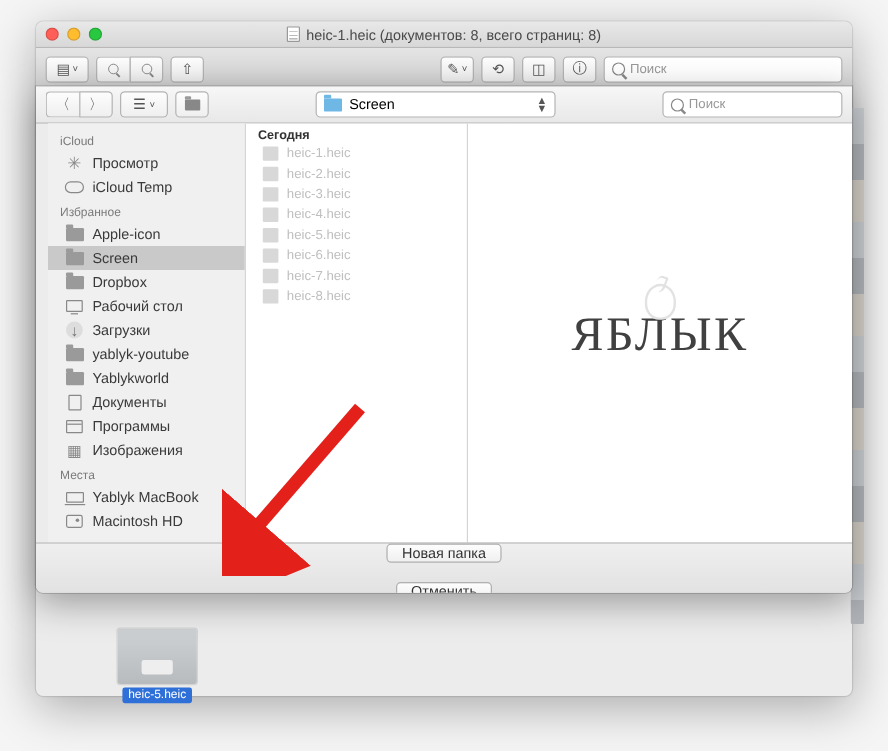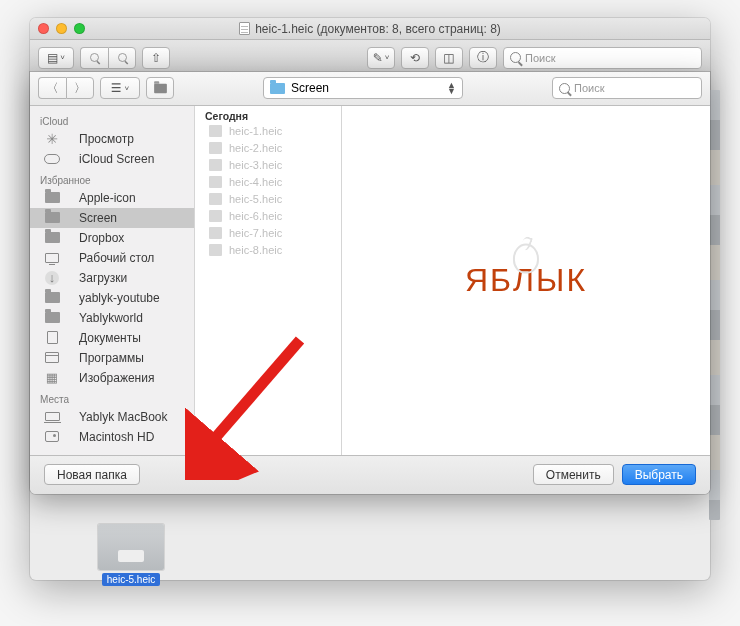--- a/index.html
+++ b/index.html
@@ -21,52 +21,52 @@
 .mag::after { content: ""; position: absolute; width: 5px; height: 1.5px; background: #888; bottom: -2px; right: -3px; transform: rotate(45deg); }
 .tb-spacer { flex: 1; }
 
 .sheet { position: absolute; top: 72px; left: 30px; right: 30px; height: 422px; background: #ececec; border-radius: 0 0 6px 6px; box-shadow: 0 8px 30px rgba(0,0,0,0.35), 0 0 0 1px rgba(0,0,0,0.15); display: flex; flex-direction: column; overflow: hidden; z-index: 10; }
 .sheet-tb { height: 36px; background: linear-gradient(#f7f7f7,#e8e8e8); border-bottom: 1px solid #bdbdbd; display: flex; align-items: center; padding: 0 8px; gap: 6px; }
 .sheet-path { height: 22px; min-width: 200px; background: #fff; border: 1px solid #b4b4b4; border-radius: 4px; display: flex; align-items: center; padding: 0 6px; gap: 6px; font-size: 12px; justify-content: space-between; margin: 0 auto; }
 .folder-ico { width: 15px; height: 11px; background: #6fb8e6; border-radius: 1px; position: relative; }
 .folder-ico::before { content: ""; position: absolute; top: -3px; left: 0; width: 6px; height: 3px; background: #6fb8e6; border-radius: 1px 1px 0 0; }
 .updown { font-size: 9px; color: #555; line-height: 6px; }
 
-.sheet-body { flex: 1; display: flex; background: #fff; }
+.sheet-body { flex: 1; display: flex; background: #fff; margin-left: 10px; }
 .sidebar { width: 165px; background: #f1f0f1; border-right: 1px solid #d5d5d5; overflow-y: auto; padding: 4px 0 8px; }
 .sb-hdr { font-size: 10px; color: #7a7a7a; padding: 6px 10px 2px; font-weight: 500; }
-.sb-item { display: flex; align-items: center; gap: 19px; padding: 2px 10px 2px 14px; font-size: 12px; color: #3a3a3a; height: 20px; cursor: default; }
+.sb-item { display: flex; align-items: center; gap: 7px; padding: 2px 10px 2px 14px; font-size: 12px; color: #3a3a3a; height: 20px; cursor: default; }
 .sb-item.sel { background: #c9c9c9; }
 .sb-ico { width: 16px; height: 14px; display: flex; align-items: center; justify-content: center; color: #6a6a6a; flex-shrink: 0; }
 .sb-folder { width: 15px; height: 11px; background: #9a9a9a; border-radius: 1px; position: relative; }
 .sb-folder::before { content: ""; position: absolute; top: -3px; left: 0; width: 6px; height: 3px; background: #9a9a9a; border-radius: 1px 1px 0 0; }
 .sb-disk { width: 14px; height: 11px; border: 1.3px solid #888; border-radius: 2px; position: relative; }
 .sb-disk::after { content: ""; position: absolute; right: 2px; top: 2px; width: 3px; height: 3px; border-radius: 50%; background: #888; }
 .sb-cloud { width: 16px; height: 10px; border: 1.3px solid #888; border-radius: 6px; position: relative; }
 .sb-desk { width: 14px; height: 10px; border: 1.3px solid #888; border-radius: 1px; position: relative; }
 .sb-desk::after { content: ""; position: absolute; bottom: -3px; left: 3px; right: 3px; height: 2px; border-bottom: 1.3px solid #888; }
 .sb-down::before { content: "↓"; font-weight: bold; font-size: 13px; color: #777; background: #ddd; border-radius: 50%; width: 14px; height: 14px; display: flex; align-items: center; justify-content: center; }
 .sb-doc { width: 11px; height: 13px; border: 1.3px solid #888; border-radius: 1px; }
 .sb-wind { width: 14px; height: 11px; border: 1.3px solid #888; border-radius: 1px; position: relative; }
 .sb-wind::after { content: ""; position: absolute; top: 2px; left: 0; right: 0; border-top: 1.3px solid #888; }
 .sb-img::before { content: "▦"; font-size: 13px; color: #888; }
 .sb-lap { width: 15px; height: 9px; border: 1.3px solid #888; border-radius: 1px; position: relative; }
 .sb-lap::after { content: ""; position: absolute; bottom: -3px; left: -2px; right: -2px; border-bottom: 1.3px solid #888; }
 .sb-star::before { content: "✳"; font-size: 14px; color: #888; }
 
-.filecol { width: 147px; border-right: 1px solid #d5d5d5; overflow: hidden; }
+.filecol { width: 185px; border-right: 1px solid #d5d5d5; overflow: hidden; }
 .fc-hdr { font-size: 10.5px; font-weight: 600; color: #333; padding: 4px 10px 2px; }
 .fc-item { display: flex; align-items: flex-start; gap: 7px; padding: 1px 10px 1px 14px; font-size: 11px; color: #bfbfbf; height: 17px; }
 .fc-ico { width: 13px; height: 12px; background: #d8d8d8; border-radius: 1px; flex-shrink: 0; }
 .preview { flex: 1; position: relative; }
-.watermark { position: absolute; top: 50%; left: 50%; transform: translate(-50%,-50%); font-size: 32px; color: #c2410c; font-weight: 300; letter-spacing: 2px; user-select: none; }
+.watermark { position: absolute; top: 50%; left: 50%; transform: translate(-50%,-50%); font-size: 40px; color: #404040; font-weight: 300; letter-spacing: 2px; user-select: none; font-family: Liberation Serif, serif; }
 .watermark::before { content: ""; position: absolute; top: -18px; left: 50%; transform: translateX(-50%); width: 22px; height: 26px; border: 2.5px solid #e2e2e2; border-radius: 50% 50% 45% 45%; }
 .watermark::after { content: ""; position: absolute; top: -25px; left: 50%; transform: translateX(-4px) rotate(20deg); width: 7px; height: 12px; border: 2px solid #e2e2e2; border-radius: 50% 0; border-left: none; border-bottom: none; }
 
-.sheet-footer { height: 42px; background: linear-gradient(#efefef,#e2e2e2); border-top: 1px solid #bdbdbd; display: flex; align-items: center; padding: 0 14px; gap: 8px; }
+.sheet-footer { height: 42px; background: linear-gradient(#efefef,#e2e2e2); border-top: 1px solid #bdbdbd; display: flex; align-items: center; padding: 0 14px; gap: 8px; flex-direction: column; }
 .btn { height: 21px; padding: 0 12px; background: linear-gradient(#fdfdfd,#f0f0f0); border: 1px solid #b0b0b0; border-radius: 4px; font-size: 12px; display: flex; align-items: center; color: #333; cursor: default; }
 .btn.primary { background: linear-gradient(#5aa7f7,#1f7ef0); color: #fff; border-color: #1668d4; font-weight: 400; }
 .ft-spacer { flex: 1; }
 
 .arrow { position: absolute; z-index: 20; pointer-events: none; }
 
 .below-strip { position: absolute; left: 98px; bottom: 40px; display: flex; flex-direction: column; align-items: center; gap: 3px; }
 .thumb { width: 66px; height: 46px; background: linear-gradient(#cfd2d4, #b7bbbe); border-radius: 2px; box-shadow: 0 0 0 1px rgba(0,0,0,0.1); position: relative; overflow: hidden; }
 .thumb::after { content: ""; position: absolute; bottom: 8px; left: 20px; width: 26px; height: 12px; background: #eee; border-radius: 2px; }
 .thumb-label { font-size: 10px; background: #2f6fd8; color: #fff; padding: 1px 5px; border-radius: 2px; }
@@ -141,21 +141,21 @@
         <div class="sb-item">
           <span class="sb-ico">
             <span class="sb-star"></span>
           </span>
           <span>Просмотр</span>
         </div>
         <div class="sb-item">
           <span class="sb-ico">
             <span class="sb-cloud"></span>
           </span>
-          <span>iCloud Screen</span>
+          <span>iCloud Temp</span>
         </div>
         <div class="sb-hdr">Избранное</div>
         <div class="sb-item">
           <span class="sb-ico">
             <span class="sb-folder"></span>
           </span>
           <span>Apple-icon</span>
         </div>
         <div class="sb-item sel">
           <span class="sb-ico">

